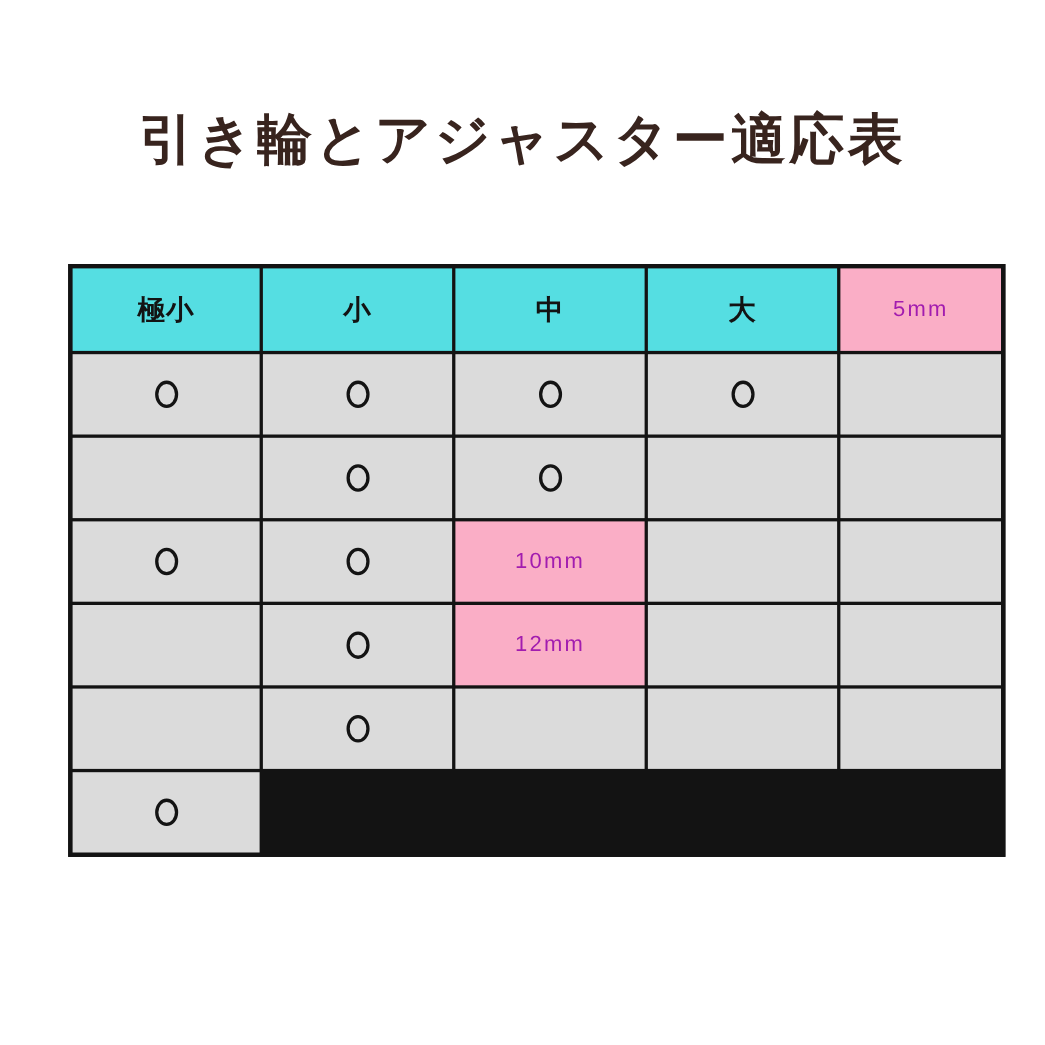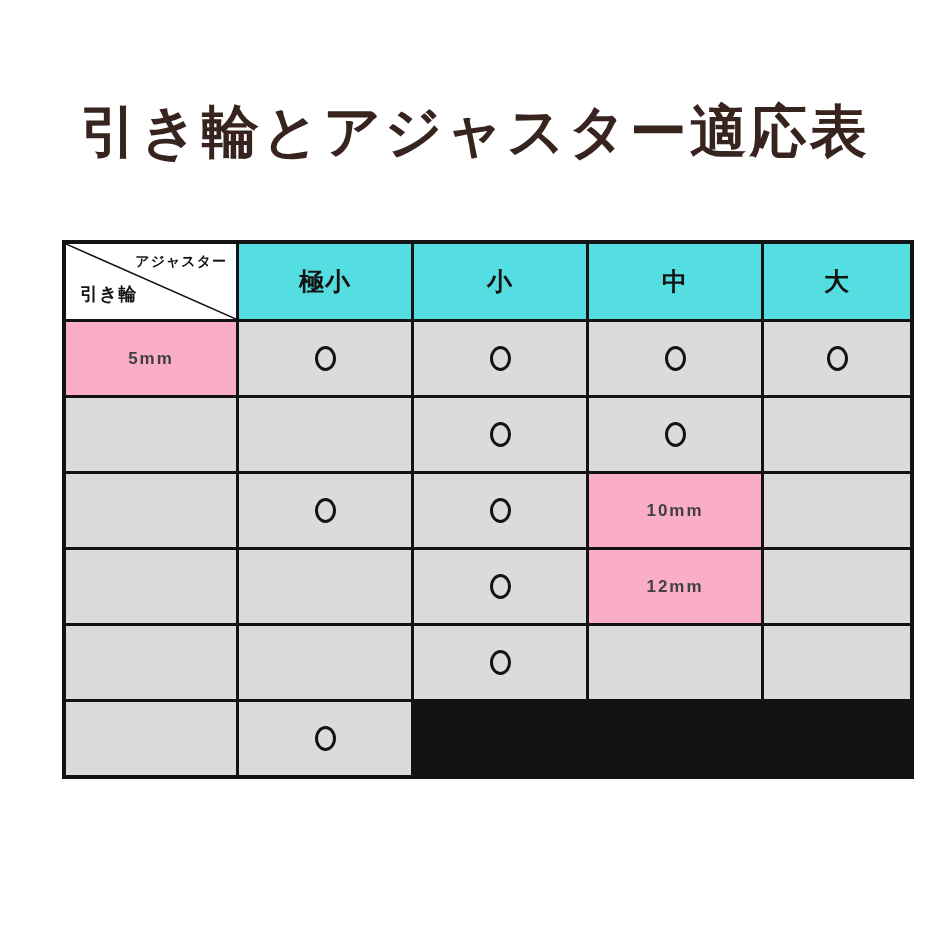--- a/index.html
+++ b/index.html
@@ -1,61 +1,54 @@
 <!DOCTYPE html>
 <html><head>
 <meta charset="utf-8">
 <style>
   * { margin:0; padding:0; box-sizing:border-box; }
   html,body { width:950px; height:950px; background:#ffffff; overflow:hidden;
     font-family:"Liberation Sans","DejaVu Sans",sans-serif; }
   .page { position:relative; width:950px; height:950px; background:#ffffff; }
 
   .title { position:absolute; top:94px; left:0; width:950px; text-align:center;
-    font-size:57px; font-weight:bold; color:#38241E; letter-spacing:3px; }
+    font-size:50px; font-weight:bold; color:#38241E; letter-spacing:3px; }
 
   .grid { position:absolute; left:62px; top:240px; display:grid;
     grid-template-columns:170px 172px 172px 172px 146px;
     grid-template-rows:75px repeat(6,73px);
     gap:3px; background:#131313; border:4px solid #131313; }
 
   .cell { display:flex; align-items:center; justify-content:center; position:relative; }
 
   .corner { background:#ffffff; }
   .corner svg.diag { position:absolute; left:0; top:0; width:100%; height:100%; }
   .corner .adj { position:absolute; top:9px; right:9px; font-size:14px; font-weight:bold;
     color:#131313; letter-spacing:1px; }
   .corner .hik { position:absolute; bottom:13px; left:14px; font-size:18px; font-weight:bold;
     color:#131313; letter-spacing:1px; }
 
   .colhead { background:#55DEE2; font-size:25px; font-weight:bold; color:#131313;
     letter-spacing:1px; }
-  .rowhead { background:#FAAEC6; font-size:17px; font-weight:bold; color:#404040;
+  .rowhead { background:#FAAEC6; font-size:20px; font-weight:normal; color:#a21caf;
     letter-spacing:2px; }
   .data { background:#DBDBDB; }
 
   .ring { width:21px; height:25px; border:3px solid #131313; border-radius:50%;
     visibility:hidden; }
 </style>
 </head>
 <body>
 
 <div class="page">
 
   <div class="title">引き輪とアジャスター適応表</div>
 
   <div class="grid">
 
-    <div class="cell corner">
-      <svg class="diag" viewBox="0 0 100 100" preserveAspectRatio="none">
-        <line x1="0" y1="0" x2="100" y2="100" stroke="#131313" stroke-width="1.6" vector-effect="non-scaling-stroke"></line>
-      </svg>
-      <span class="adj">アジャスター</span>
-      <span class="hik">引き輪</span>
-    </div>
     <div class="cell colhead">極小</div>
     <div class="cell colhead">小</div>
     <div class="cell colhead">中</div>
     <div class="cell colhead">大</div>
 
     <div class="cell rowhead">5mm</div>
     <div class="cell data">
       <span class="ring" style="visibility: visible;"></span>
       </div>
     <div class="cell data">

